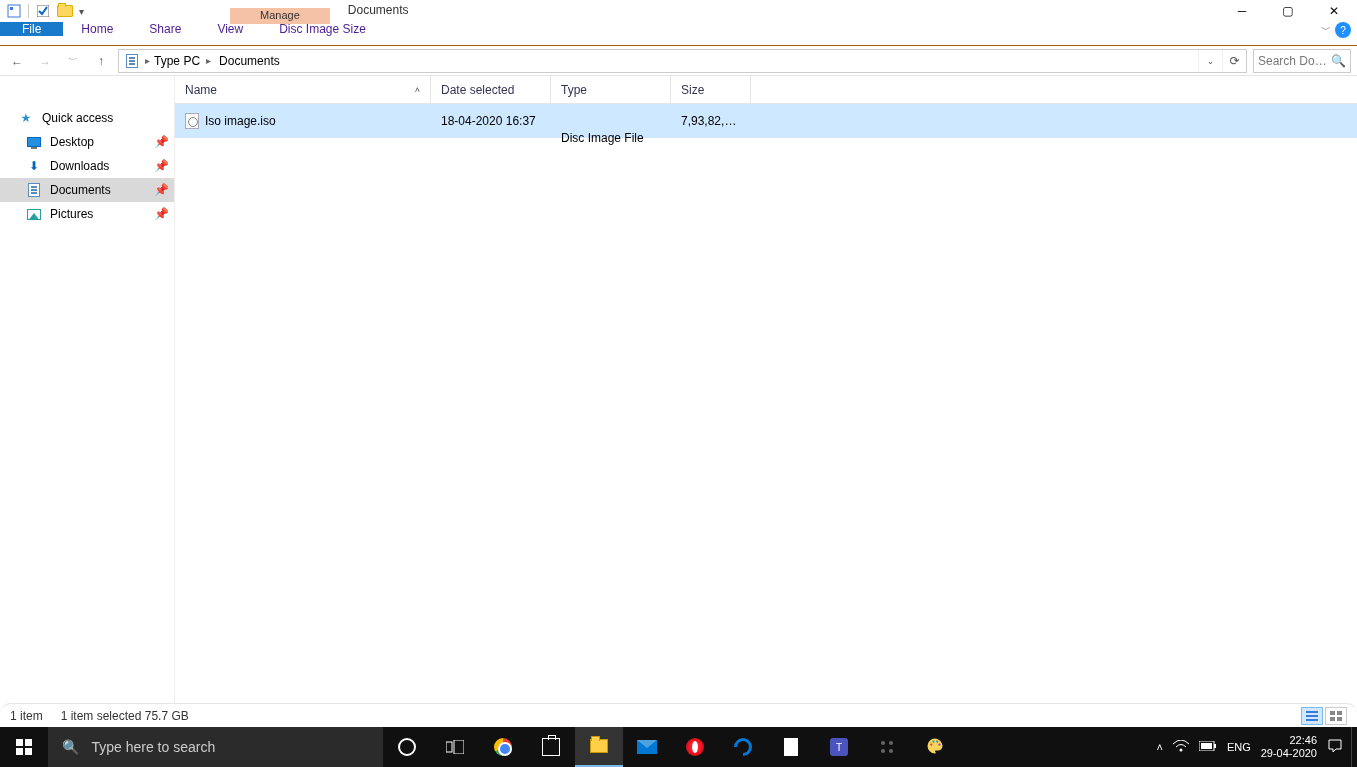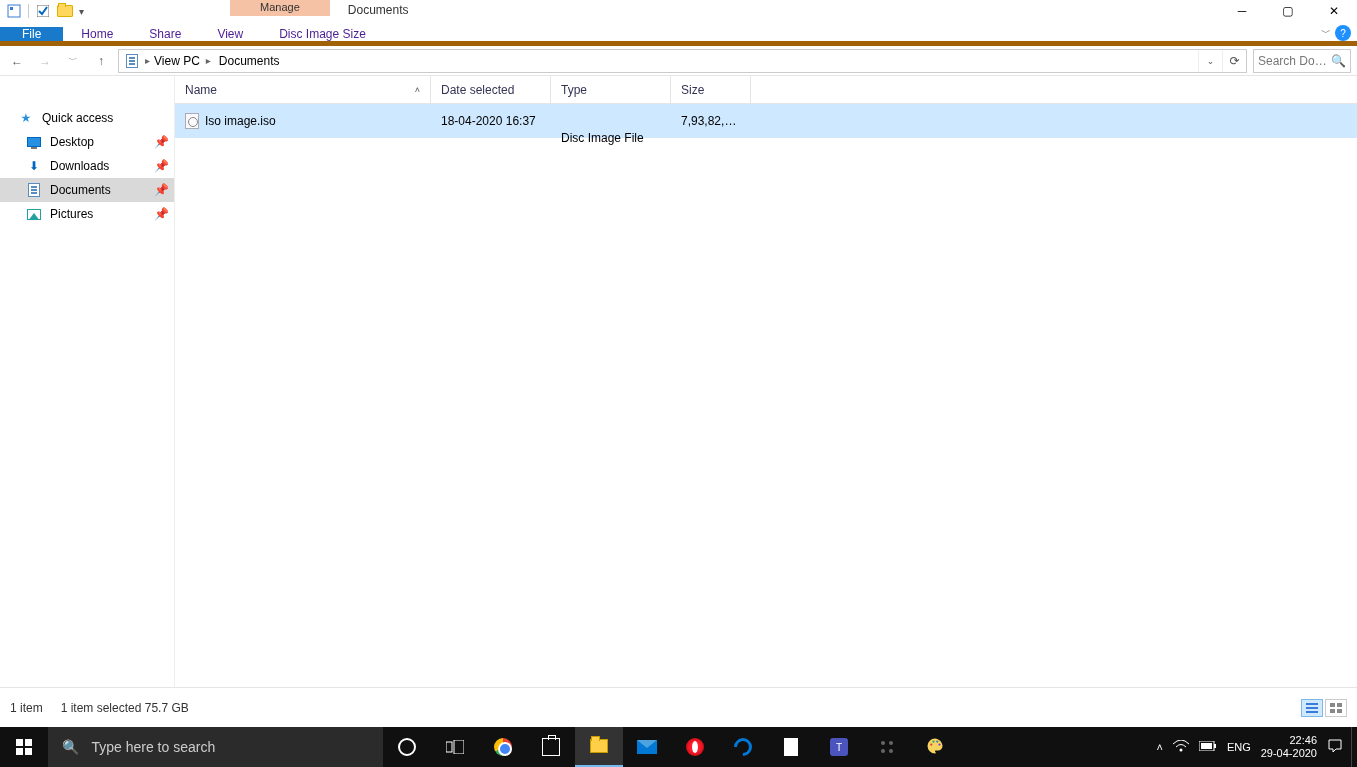--- a/index.html
+++ b/index.html
@@ -6,28 +6,28 @@
   body { width: 1357px; height: 767px; background: #fff; overflow: hidden; font-size: 12px; color: #000; position: relative; }
 
   
   .titlebar { height: 22px; display: flex; align-items: stretch; background: #fff; }
   .qat { display: flex; align-items: center; gap: 6px; padding: 0 6px; }
   .qat-icon { width: 16px; height: 16px; display: flex; align-items: center; justify-content: center; }
   .sep-v { width: 1px; height: 14px; background: #ccc; }
   .folder-glyph { width: 16px; height: 12px; background: #ffd75e; border: 1px solid #e0b000; border-radius: 1px; position: relative; }
   .folder-glyph::before { content: ""; position: absolute; top: -3px; left: 0; width: 6px; height: 3px; background: #ffd75e; border: 1px solid #e0b000; border-bottom: none; }
   .qat-caret { font-size: 10px; color: #555; }
-  .ctx-label { background: #f5c2a6; color: #333; font-size: 11px; text-align: center; padding: 1px 30px; height: 16px; }
+  .ctx-label { background: #f5c2a6; color: #333; font-size: 11px; text-align: center; padding: 1px 30px; height: 16px; margin-top: 8px; }
   .title-text { flex: 0 0 auto; padding: 3px 18px; color: #333; }
   .title-spacer { flex: 1; }
   .window-controls { display: flex; }
   .window-btn { width: 46px; height: 22px; display: flex; align-items: center; justify-content: center; color: #000; }
 
   
-  .ribbon { height: 24px; display: flex; align-items: flex-end; border-bottom: 5px solid #a16207; }
+  .ribbon { height: 24px; display: flex; align-items: flex-start; border-bottom: 1px solid #a16207; }
   .ribbon-file { background: #1979ca; color: #fff; padding: 0 22px; display: flex; align-items: center; font-size: 12px; }
   .ribbon-tab { padding: 0 18px; display: flex; align-items: center; color: #4c1d95; }
   .ribbon-tab.contextual {}
   .ribbon-right { margin-left: auto; display: flex; align-items: center; gap: 4px; padding-right: 6px; }
   .help-icon { width: 16px; height: 16px; border-radius: 50%; background: #1e90ff; color: #fff; font-size: 10px; display: flex; align-items: center; justify-content: center; }
 
   
   .navrow { height: 30px; display: flex; align-items: center; border-bottom: 1px solid #e5e5e5; padding: 2px 6px; gap: 6px; }
   .nav-arrow { width: 22px; height: 22px; display: flex; align-items: center; justify-content: center; color: #555; }
   .nav-arrow.disabled { color: #bbb; }
@@ -68,21 +68,21 @@
   .row.selected { background: #cde8ff; }
   .cell { padding: 0 10px; overflow: hidden; text-overflow: ellipsis; white-space: nowrap; }
   .cell.name { width: 256px; display: flex; align-items: center; gap: 6px; }
   .cell.date { width: 120px; }
   .cell.type { width: 120px; margin-top: 33px; }
   .cell.size { width: 80px; }
   .file-iso-icon { width: 14px; height: 16px; border: 1px solid #aab; background: #fafafa; position: relative; }
   .file-iso-icon::after { content: ""; position: absolute; top: 3px; left: 2px; width: 8px; height: 8px; border: 1px solid #888; border-radius: 50%; }
 
   
-  .statusbar { position: absolute; left: 0; right: 0; bottom: 40px; height: 40px; border-top: 1px solid #e5e5e5; display: flex; align-items: center; padding: 0 10px; font-size: 12px; color: #333; gap: 18px; background: #fff; }
+  .statusbar { position: absolute; left: 0; right: 0; bottom: 40px; height: 24px; border-top: 1px solid #e5e5e5; display: flex; align-items: center; padding: 0 10px; font-size: 12px; color: #333; gap: 18px; background: #fff; border-radius: 11px; }
   .status-right { margin-left: auto; display: flex; gap: 2px; }
   .view-toggle { width: 22px; height: 18px; border: 1px solid #ccc; display: flex; align-items: center; justify-content: center; }
   .view-toggle.active { background: #cde8ff; border-color: #7fb7e9; }
 
   
   .taskbar { position: absolute; left: 0; right: 0; bottom: 0; height: 40px; background: #101010; display: flex; align-items: stretch; color: #fff; }
   .start-btn { width: 48px; display: flex; align-items: center; justify-content: center; }
   .win-logo { width: 16px; height: 16px; display: grid; grid-template-columns: 1fr 1fr; grid-template-rows: 1fr 1fr; gap: 2px; }
   .win-logo span { background: #fff; }
   .search-task { width: 335px; background: #2b2b2b; display: flex; align-items: center; gap: 12px; padding: 0 14px; color: #ccc; font-size: 14px; }
@@ -158,21 +158,21 @@
   <div class="nav-arrow">←</div>
   <div class="nav-arrow disabled">→</div>
   <div class="nav-arrow" style="font-size:9px;">﹀</div>
   <div class="nav-arrow">↑</div>
   <div class="addrbar">
     <span class="addr-icon">
         <span class="icon-doc"></span>
       </span>
     <span class="crumb-sep">▸</span>
     <span class="crumb">
-        <span>View PC</span>
+        <span>Type PC</span>
         <span class="crumb-sep">▸</span>
       </span>
     <span class="crumb">
         <span>Documents</span>
       </span>
     <div class="addr-right">
       <div class="addr-btn" style="font-size:9px;">⌄</div>
       <div class="addr-btn">⟳</div>
     </div>
   </div>

